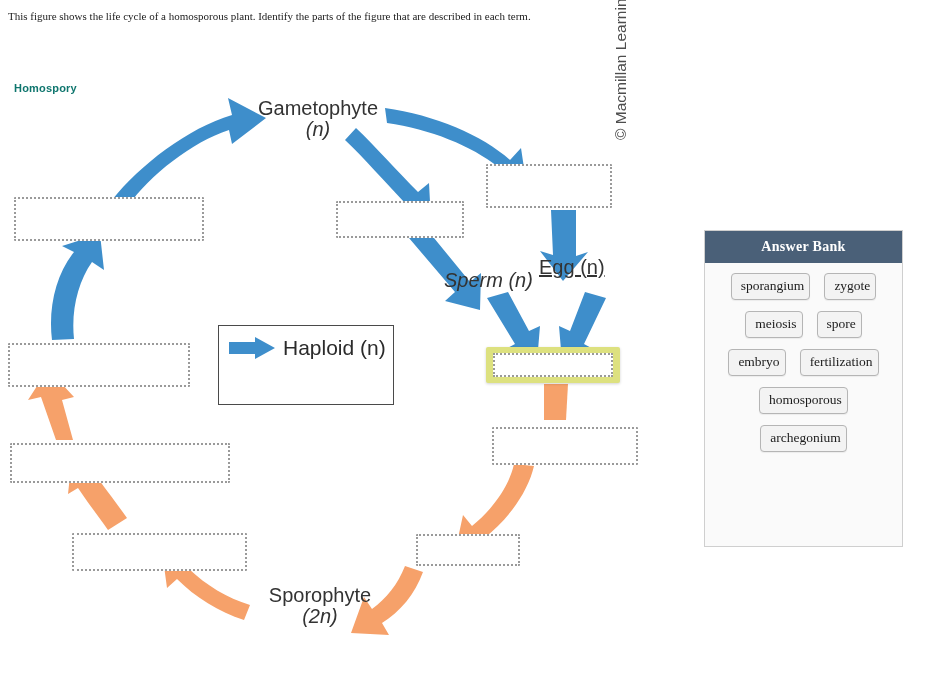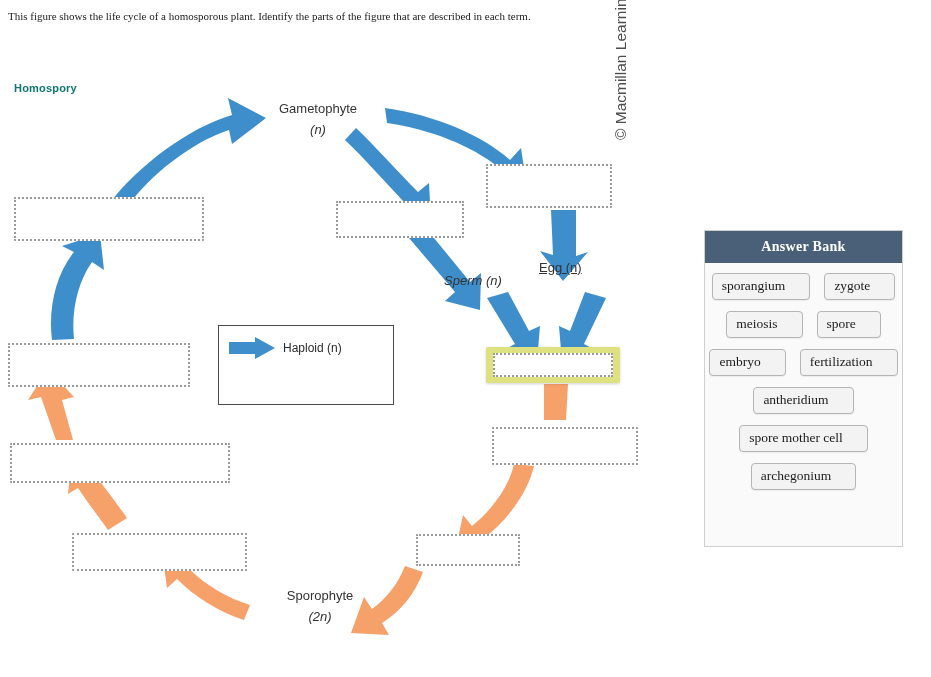--- a/index.html
+++ b/index.html
@@ -49,21 +49,21 @@
     font-family: "Liberation Sans", sans-serif;
     font-weight: bold;
     font-size: 11px;
     color: #0f766e;
     letter-spacing: 0.2px;
   }
 
   .cycle-label {
     position: absolute;
     font-family: "Liberation Sans", sans-serif;
-    font-size: 13px;
+    font-size: 20px;
     color: #333333;
     text-align: center;
     line-height: 21px;
     white-space: nowrap;
   }
   .cycle-label .ital { font-style: italic; }
 
   #label-gametophyte { left: 252px; top: 38px; width: 132px; }
   #label-sporophyte  { left: 258px; top: 525px; width: 124px; }
   #label-sperm       { left: 444px; top: 210px; font-style: italic; }
@@ -113,21 +113,21 @@
   #legend-row-haploid { top: 7px; }
   #legend-row-diploid { top: 41px; }
   .legend-arrow {
     width: 46px;
     height: 22px;
     flex: 0 0 auto;
     margin-right: 8px;
   }
   .legend-text {
     font-family: "Liberation Sans", sans-serif;
-    font-size: 12px;
+    font-size: 21px;
     color: #2b2b2b;
     white-space: nowrap;
   }
 
   
   #copyright {
     position: absolute;
     left: 612px;
     top: 80px;
     font-family: "Liberation Sans", sans-serif;
@@ -169,21 +169,21 @@
     justify-content: center;
     align-items: center;
     gap: 14px;
     margin-bottom: 11px;
   }
   .bank-chip {
     display: inline-block;
     background: #f3f3f3;
     border: 1px solid #b5b5b5;
     border-radius: 4px;
-    padding: 4px 24px 5px 9px;
+    padding: 4px 5px 5px 9px;
     font-family: "Liberation Serif", serif;
     font-size: 13.5px;
     color: #1b1b1b;
     line-height: 16px;
     white-space: nowrap;
     box-shadow: 0 1px 1px rgba(0,0,0,0.06);
     cursor: pointer;
   }
 </style>
 </head>
@@ -283,22 +283,19 @@
       </div>
       <div class="bank-row">
         <div class="bank-chip">meiosis</div>
         <div class="bank-chip">spore</div>
       </div>
       <div class="bank-row">
         <div class="bank-chip">embryo</div>
         <div class="bank-chip">fertilization</div>
       </div>
       <div class="bank-row">
-        <div class="bank-chip">antheridium</div>
-      </div>
-      <div class="bank-row">
-        <div class="bank-chip">spore mother cell</div>
+        <div class="bank-chip">homosporous</div>
       </div>
       <div class="bank-row">
         <div class="bank-chip">archegonium</div>
       </div>
     </div>
 </div>
 
 </body></html>

